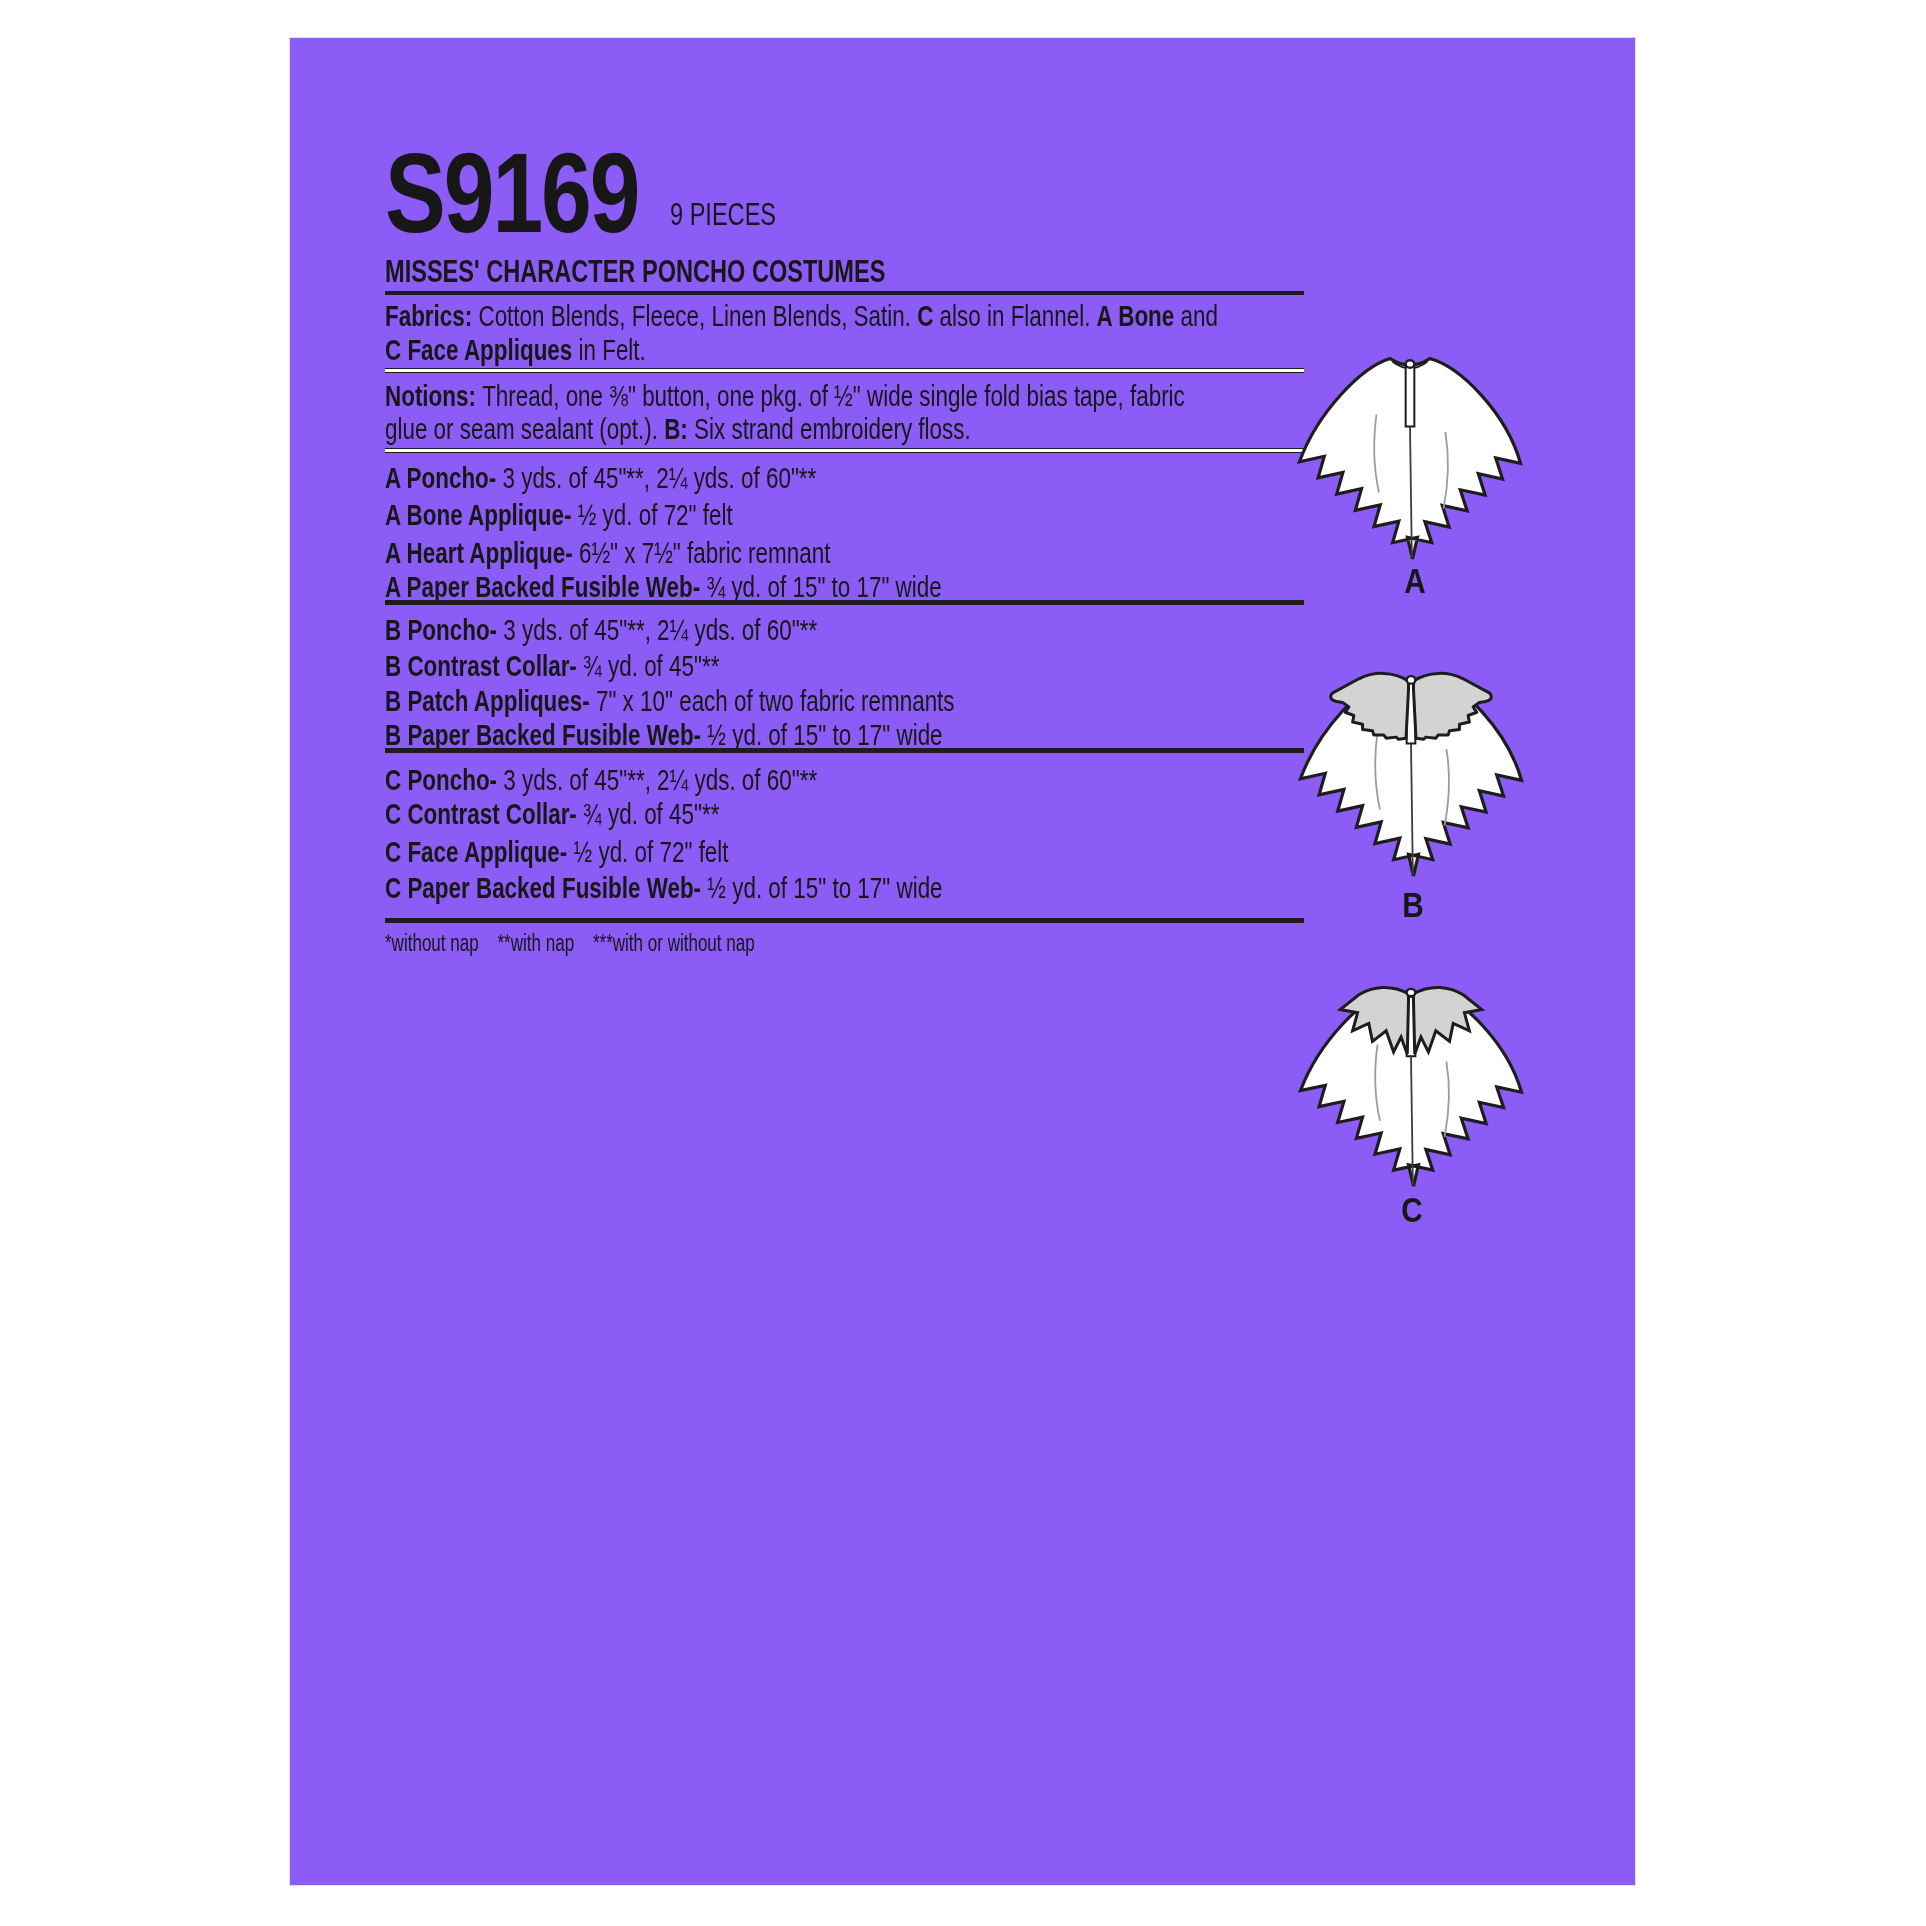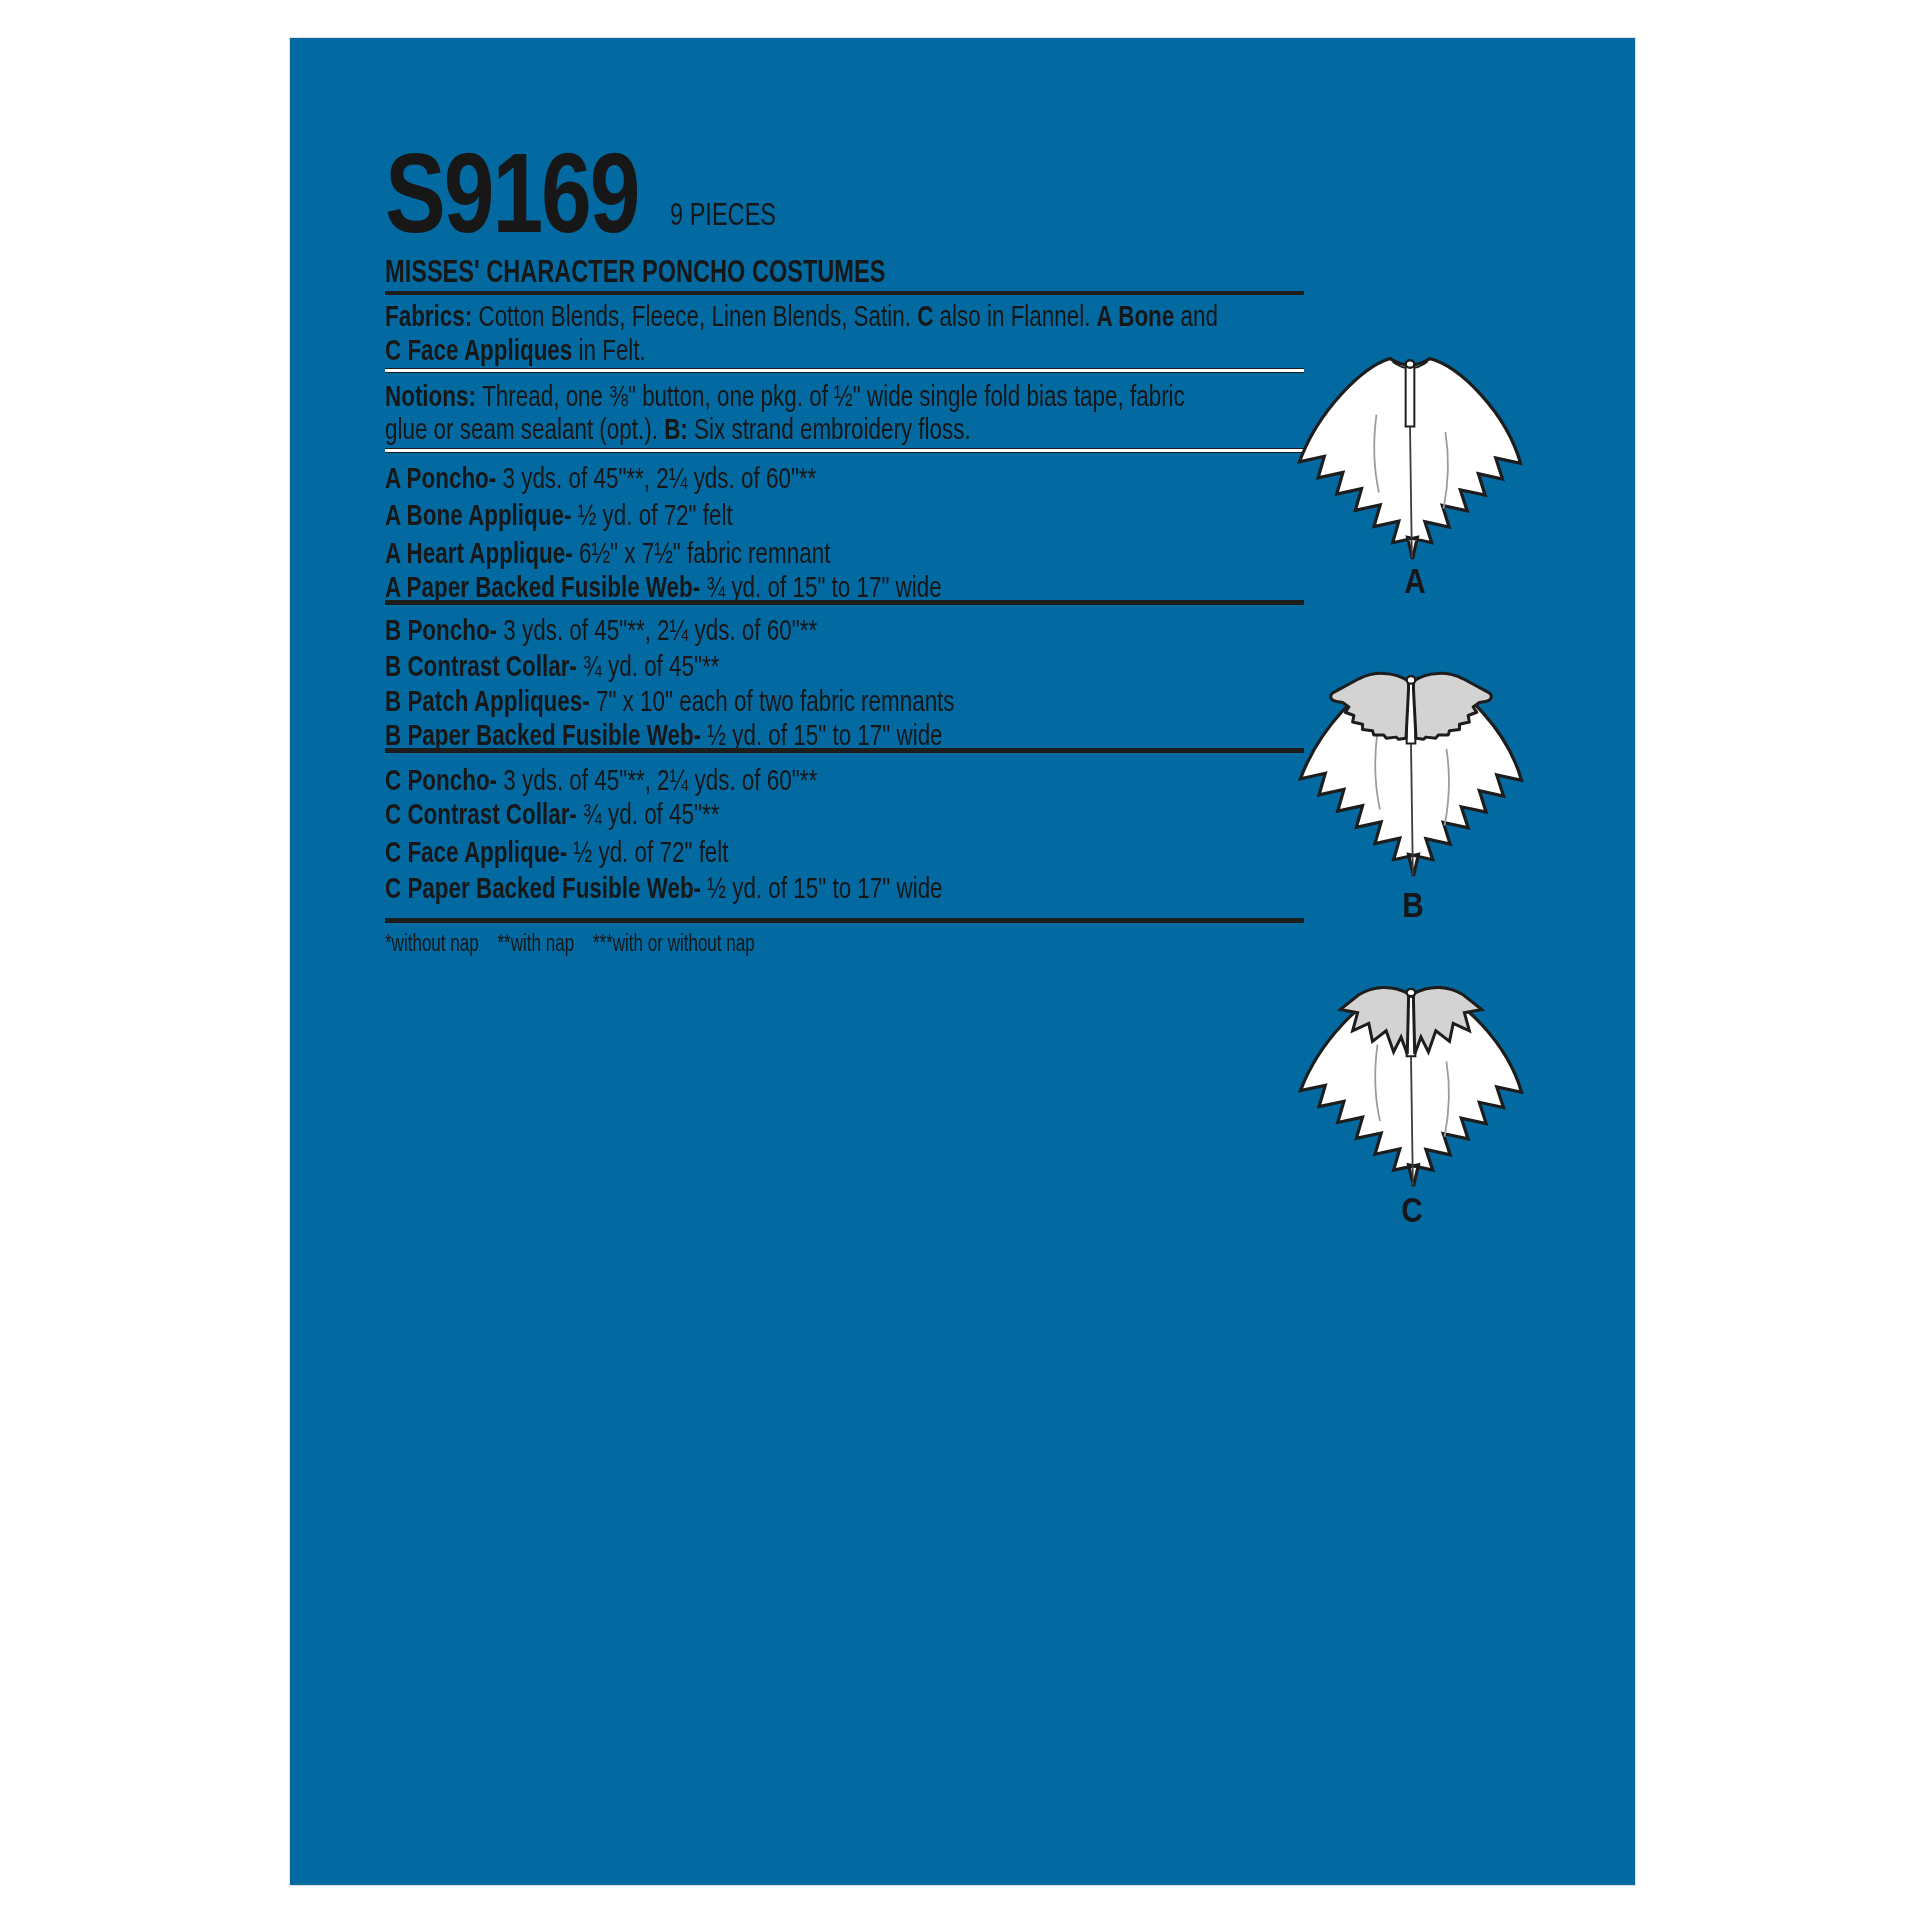--- a/index.html
+++ b/index.html
@@ -2,21 +2,21 @@
 <html style="font-size:10.3px"><head>
 <meta charset="utf-8">
 <style>
   html,body{margin:0;padding:0;}
   body{
     width:1926px;height:1926px;background:#ffffff;position:relative;
     font-family:"Liberation Sans", sans-serif;color:#171717;overflow:hidden;
   }
   .page{
     position:absolute;left:289px;top:37px;width:1347px;height:1849px;
-    background:#0369a1;border:1.9px solid #e1e1e1;box-sizing:border-box;
+    background:#8b5cf6;border:1.9px solid #e1e1e1;box-sizing:border-box;
   }
   .tline{
     position:absolute;white-space:nowrap;line-height:1;
     transform:scaleX(0.76);transform-origin:0 0;color:#171717;
   }
   .title{
     font-size:114px;font-weight:700;letter-spacing:-2.6px;
     transform:scaleX(0.80);
   }
   .pieces{font-size:31px;letter-spacing:0px;}

